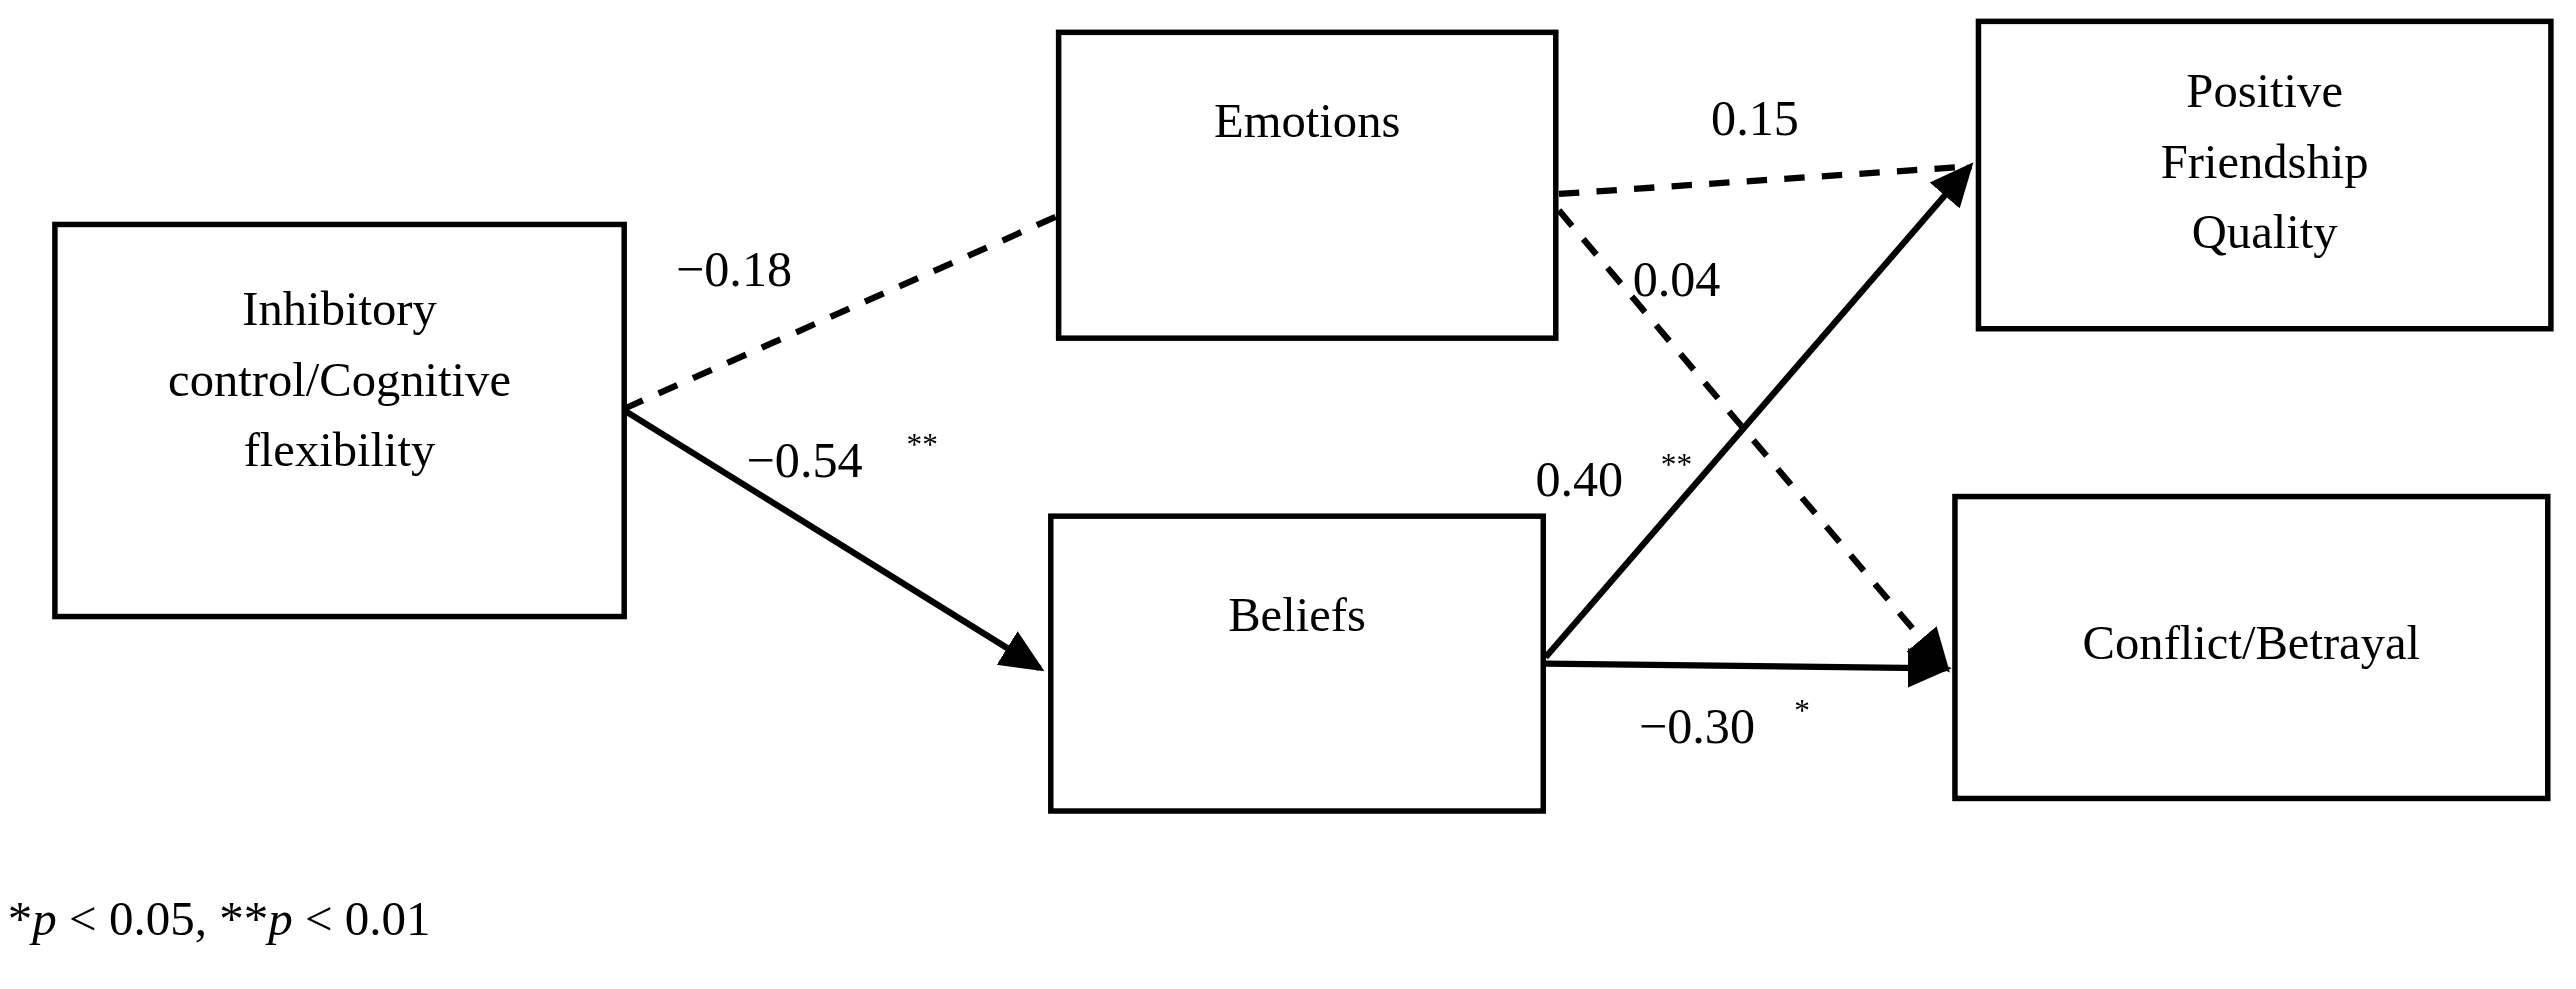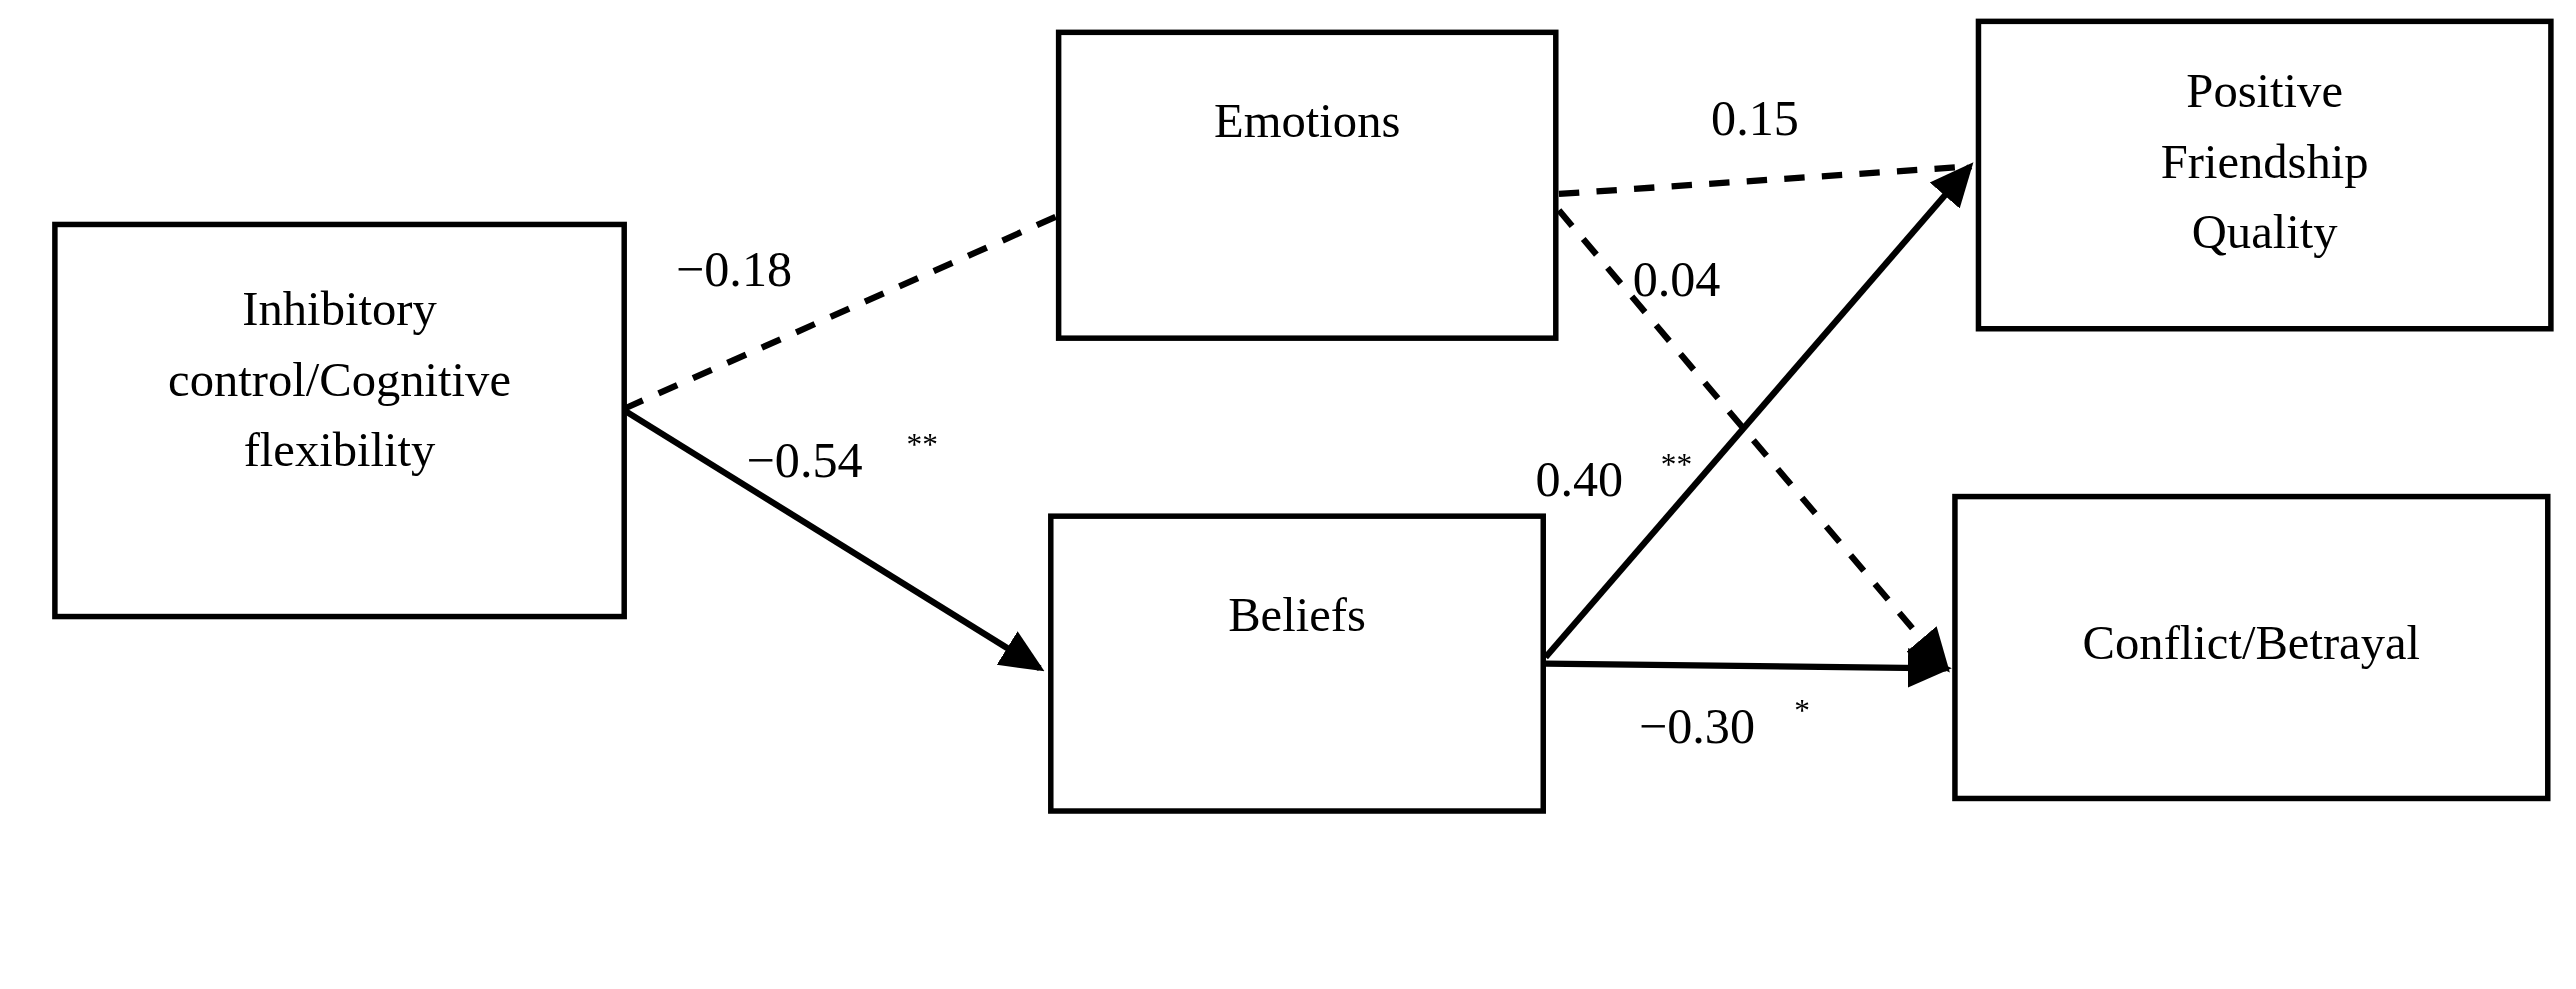--- a/index.html
+++ b/index.html
@@ -149,15 +149,16 @@
       <text class="coef-label coef-star" x="2118" y="618">**</text>
     </g>
 
     <g>
       <text class="coef-label" x="2090" y="932">−0.30</text>
       <text class="coef-label coef-star" x="2288" y="932">*</text>
     </g>
 
   </svg>
 
+  <div class="footnote"><span>*</span><i>p</i><span> &lt; 0.05, </span><span>**</span><i>p</i><span> &lt; 0.01</span></div>
 
 </div>
 
 
 </body></html>

